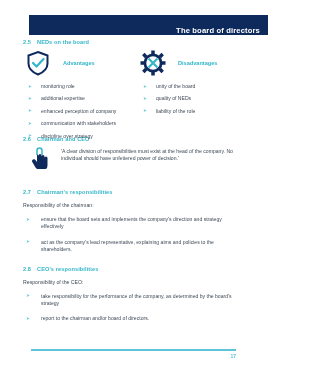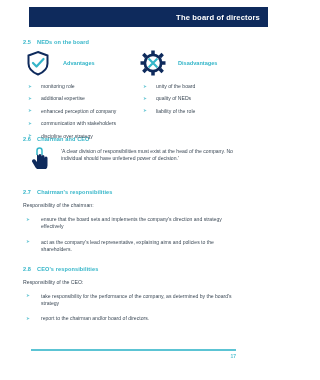--- a/index.html
+++ b/index.html
@@ -13,26 +13,26 @@
     font-family: "Liberation Sans", sans-serif;
     color: #3d4a57;
     overflow: hidden;
     position: relative;
   }
 
   
   .header-bar {
     position: absolute;
     left: 29px;
-    top: 7px;
+    top: 15px;
     width: 239px;
     height: 20px;
     background: #0e2a5c;
     display: flex;
-    align-items: center;
+    align-items: flex-end;
     justify-content: flex-end;
   }
   .header-title {
     color: #ffffff;
     font-size: 7.6px;
     font-weight: bold;
     letter-spacing: 0.15px;
     padding-right: 8px;
     white-space: nowrap;
   }

